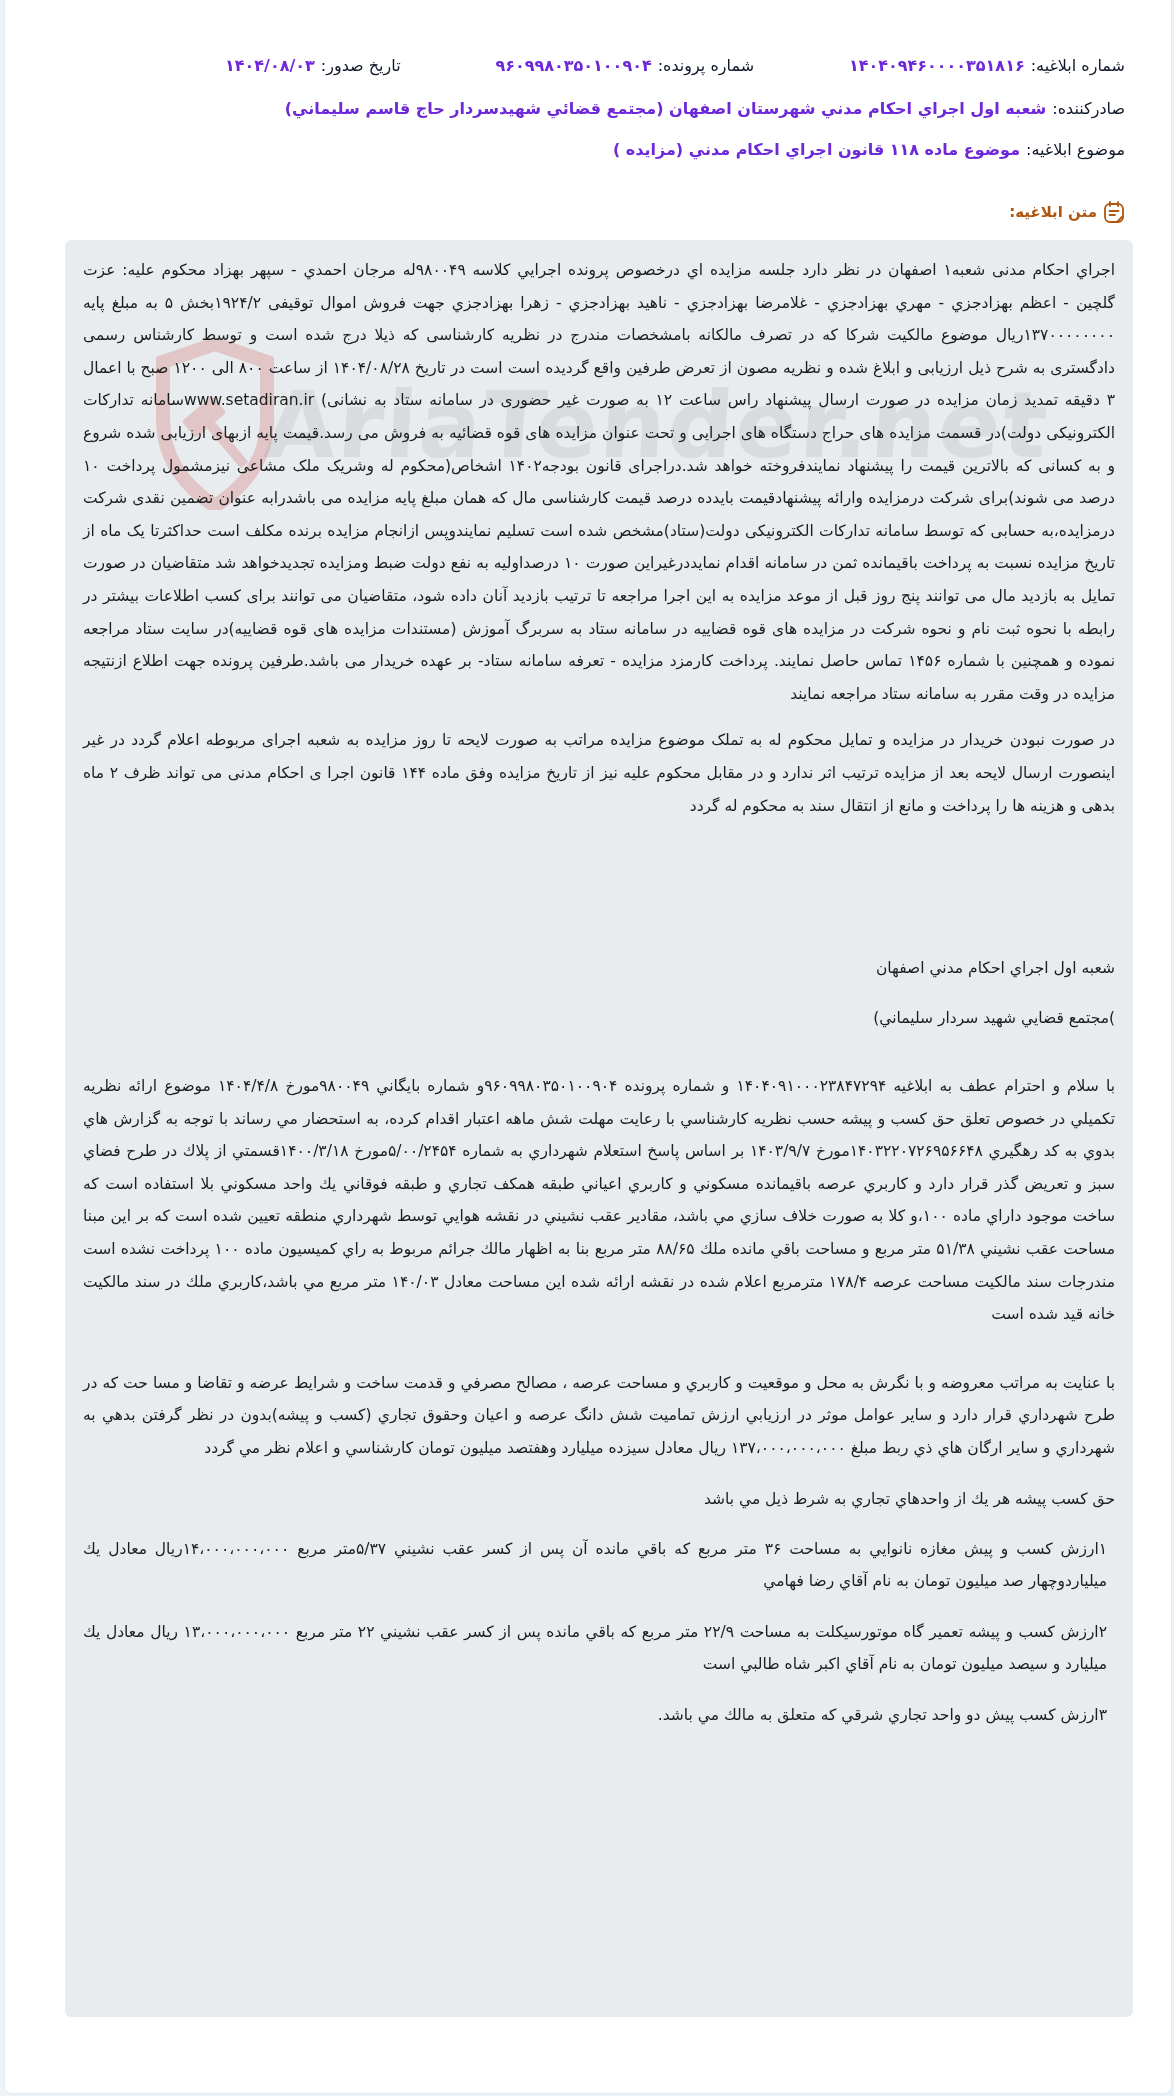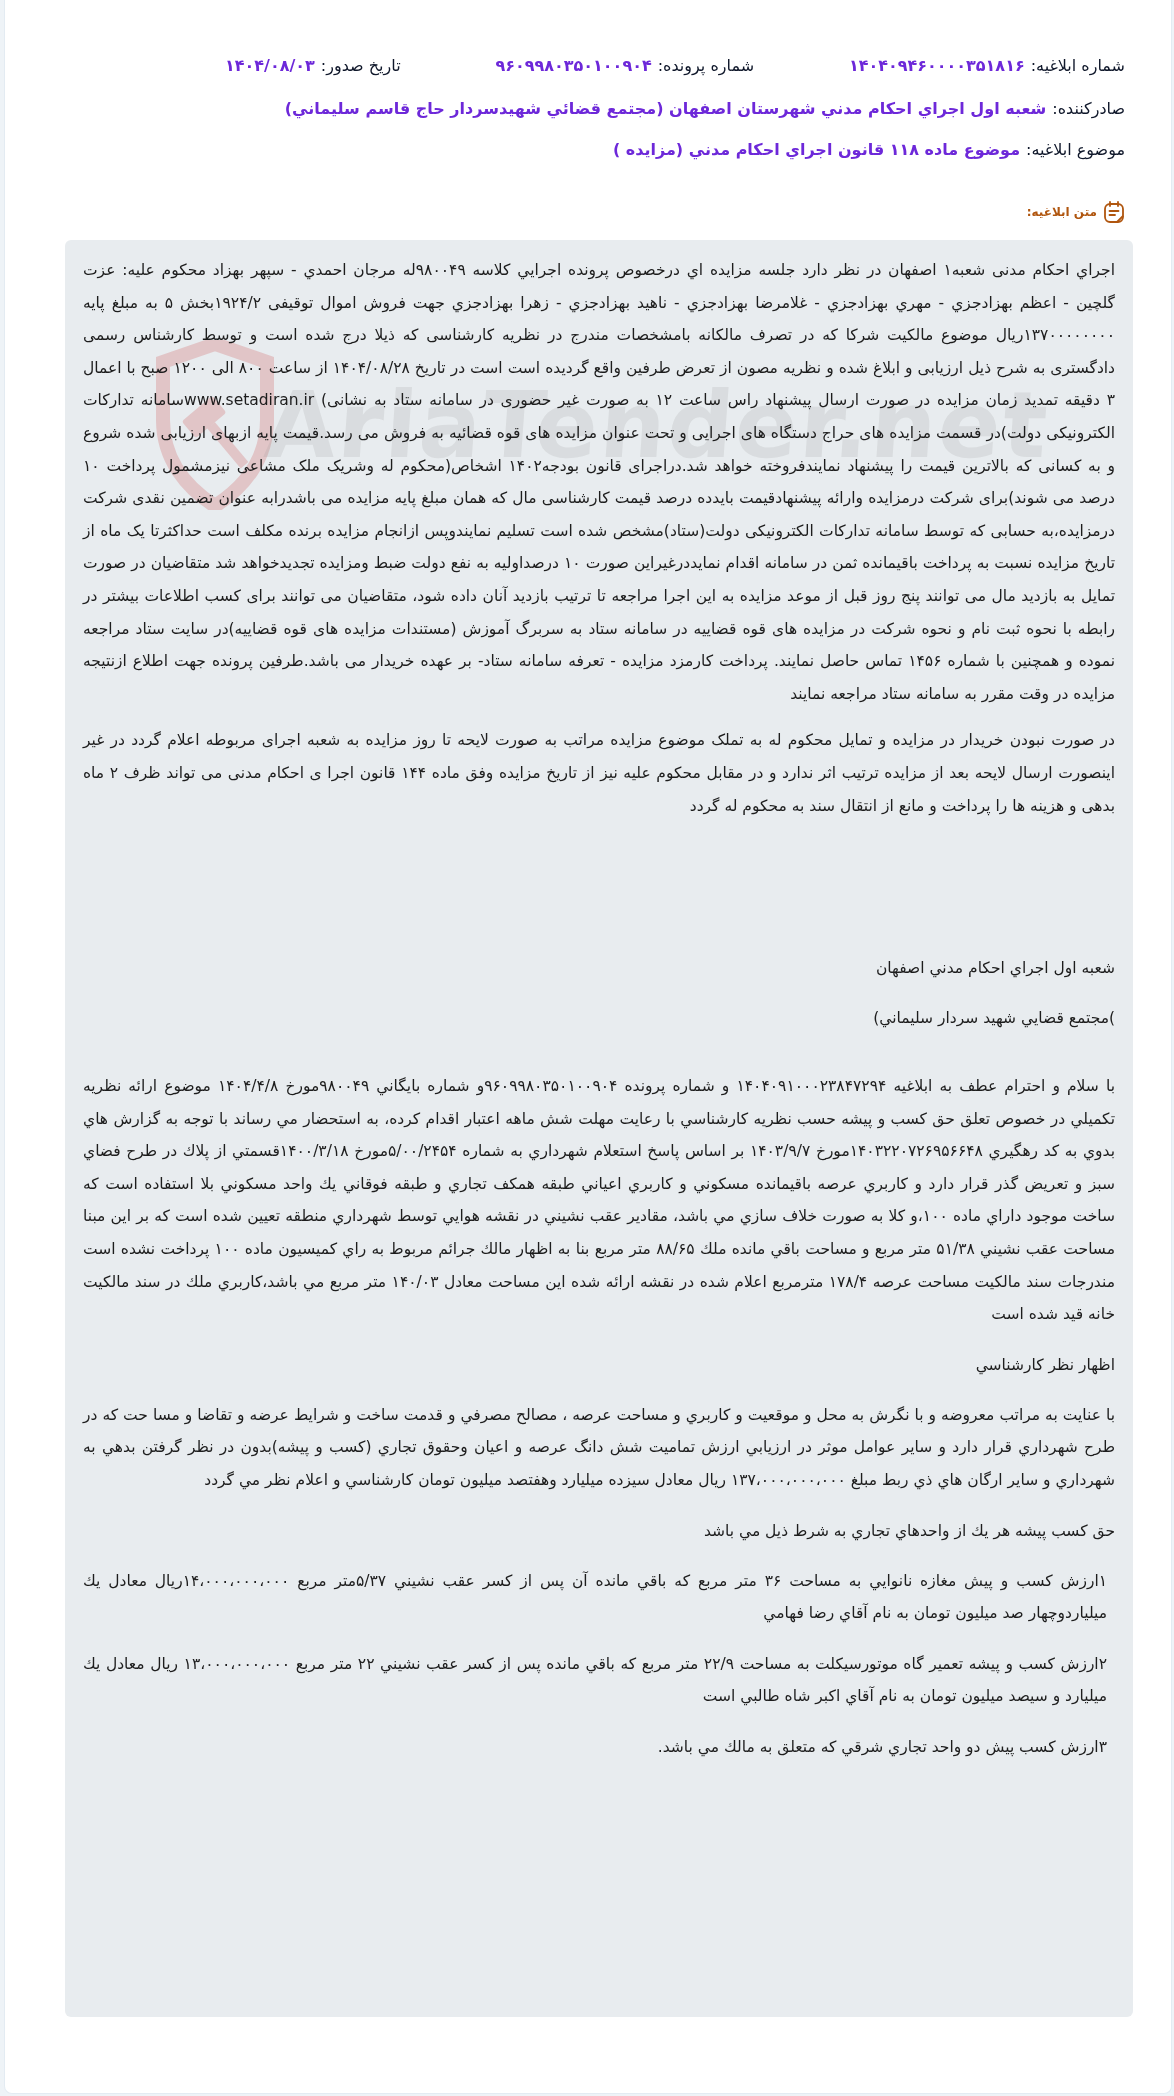--- a/index.html
+++ b/index.html
@@ -53,21 +53,21 @@
 
     .section-title {
       position: absolute;
       top: 200px;
       right: 46px;
       display: flex;
       align-items: center;
       gap: 6px;
       color: #b0560f;
       font-weight: bold;
-      font-size: 12px;
+      font-size: 15px;
     }
     .section-title svg { display: block; }
 
     .body-box {
       position: absolute;
       top: 240px;
       left: 60px;
       width: 1068px;
       height: 1777px;
       background: #e8ecef;
@@ -186,21 +186,20 @@
     <div class="gap-lg"></div>
 
     <p class="line">شعبه اول اجراي احكام مدني اصفهان</p>
     <div class="sub-gap"></div>
     <p class="line">)مجتمع قضايي شهيد سردار سليماني)</p>
     <div class="sub-gap"></div>
     <div class="sub-gap"></div>
 
     <p class="para">با سلام و احترام عطف به ابلاغيه ۱۴۰۴۰۹۱۰۰۰۲۳۸۴۷۲۹۴ و شماره پرونده ۹۶۰۹۹۸۰۳۵۰۱۰۰۹۰۴و شماره بايگاني ۹۸۰۰۴۹مورخ ۱۴۰۴/۴/۸ موضوع ارائه نظريه تكميلي در خصوص تعلق حق كسب و پيشه حسب نظريه كارشناسي با رعايت مهلت شش ماهه اعتبار اقدام كرده، به استحضار مي رساند با توجه به گزارش هاي بدوي به كد رهگيري ۱۴۰۳۲۲۰۷۲۶۹۵۶۶۴۸مورخ ۱۴۰۳/۹/۷ بر اساس پاسخ استعلام شهرداري به شماره ۵/۰۰/۲۴۵۴مورخ ۱۴۰۰/۳/۱۸قسمتي از پلاك در طرح فضاي سبز و تعريض گذر قرار دارد و كاربري عرصه باقيمانده مسكوني و كاربري اعياني طبقه همكف تجاري و طبقه فوقاني يك واحد مسكوني بلا استفاده است كه ساخت موجود داراي ماده ۱۰۰،و كلا به صورت خلاف سازي مي باشد، مقادير عقب نشيني در نقشه هوايي توسط شهرداري منطقه تعيين شده است كه بر اين مبنا مساحت عقب نشيني ۵۱/۳۸ متر مربع و مساحت باقي مانده ملك ۸۸/۶۵ متر مربع بنا به اظهار مالك جرائم مربوط به راي كميسيون ماده ۱۰۰ پرداخت نشده است مندرجات سند مالكيت مساحت عرصه ۱۷۸/۴ مترمربع اعلام شده در نقشه ارائه شده اين مساحت معادل ۱۴۰/۰۳ متر مربع مي باشد،كاربري ملك در سند مالكيت خانه قيد شده است</p>
     <div class="sub-gap"></div>
-    <p class="line">اظهار نظر كارشناسي</p>
     <div class="sub-gap"></div>
     <p class="para">با عنايت به مراتب معروضه و با نگرش به محل و موقعيت و كاربري و مساحت عرصه ، مصالح مصرفي و قدمت ساخت و شرايط عرضه و تقاضا و مسا حت كه در طرح شهرداري قرار دارد  و ساير عوامل موثر در ارزيابي ارزش تماميت شش دانگ عرصه و اعيان وحقوق تجاري (كسب و پيشه)بدون در نظر گرفتن بدهي به شهرداري و ساير ارگان هاي ذي ربط مبلغ ۱۳۷،۰۰۰،۰۰۰،۰۰۰ ريال معادل سيزده ميليارد وهفتصد ميليون تومان كارشناسي و اعلام نظر مي گردد</p>
     <div class="sub-gap"></div>
     <p class="line">حق كسب پيشه هر يك از واحدهاي تجاري به شرط ذيل مي باشد</p>
     <div class="sub-gap"></div>
     <p class="para" style="padding-right:8px">۱ارزش كسب و پيش مغازه نانوايي به مساحت ۳۶ متر مربع كه باقي مانده آن پس از كسر عقب نشيني ۵/۳۷متر مربع ۱۴،۰۰۰،۰۰۰،۰۰۰ريال معادل يك ميلياردوچهار صد ميليون تومان به نام آقاي رضا فهامي</p>
     <div class="sub-gap"></div>
     <p class="para" style="padding-right:8px">۲ارزش كسب و پيشه تعمير گاه موتورسيكلت به مساحت ۲۲/۹ متر مربع كه باقي مانده پس از كسر عقب نشيني ۲۲ متر مربع ۱۳،۰۰۰،۰۰۰،۰۰۰ ريال معادل يك ميليارد و سيصد ميليون تومان به نام آقاي اكبر شاه طالبي است</p>
     <div class="sub-gap"></div>
     <p class="line" style="padding-right:8px">۳ارزش كسب پيش دو واحد تجاري شرقي كه متعلق به مالك مي باشد.</p>

